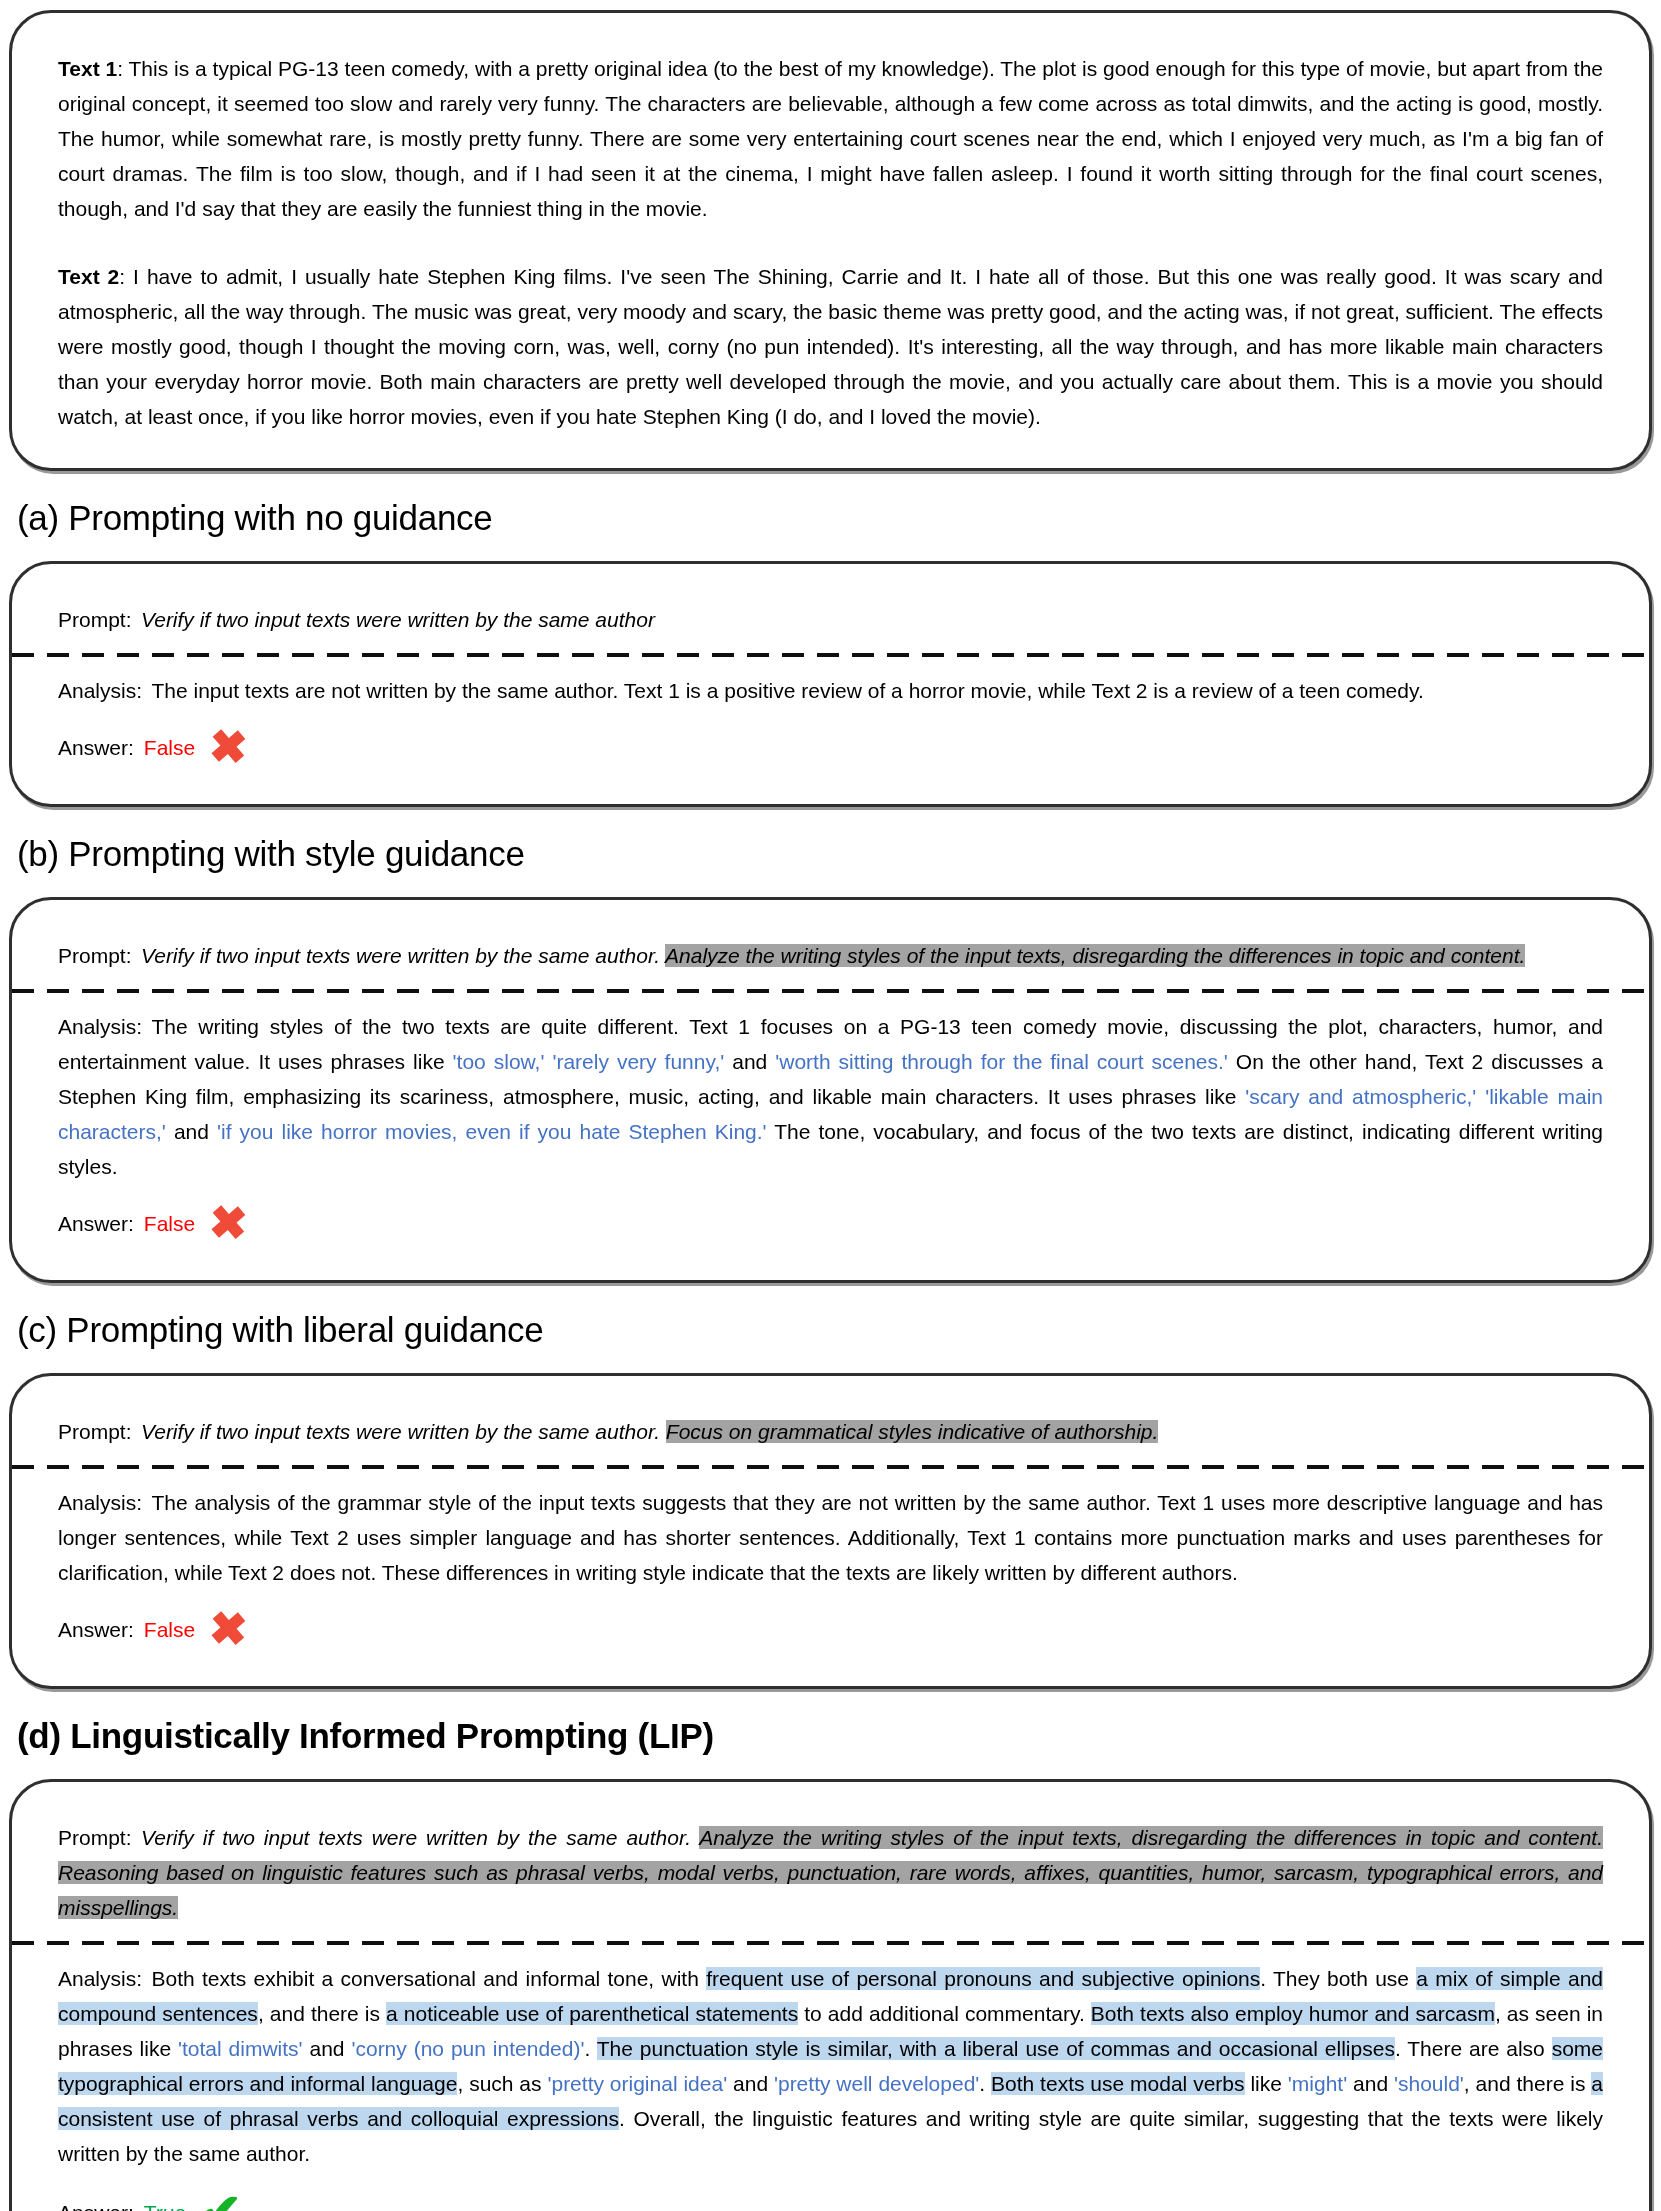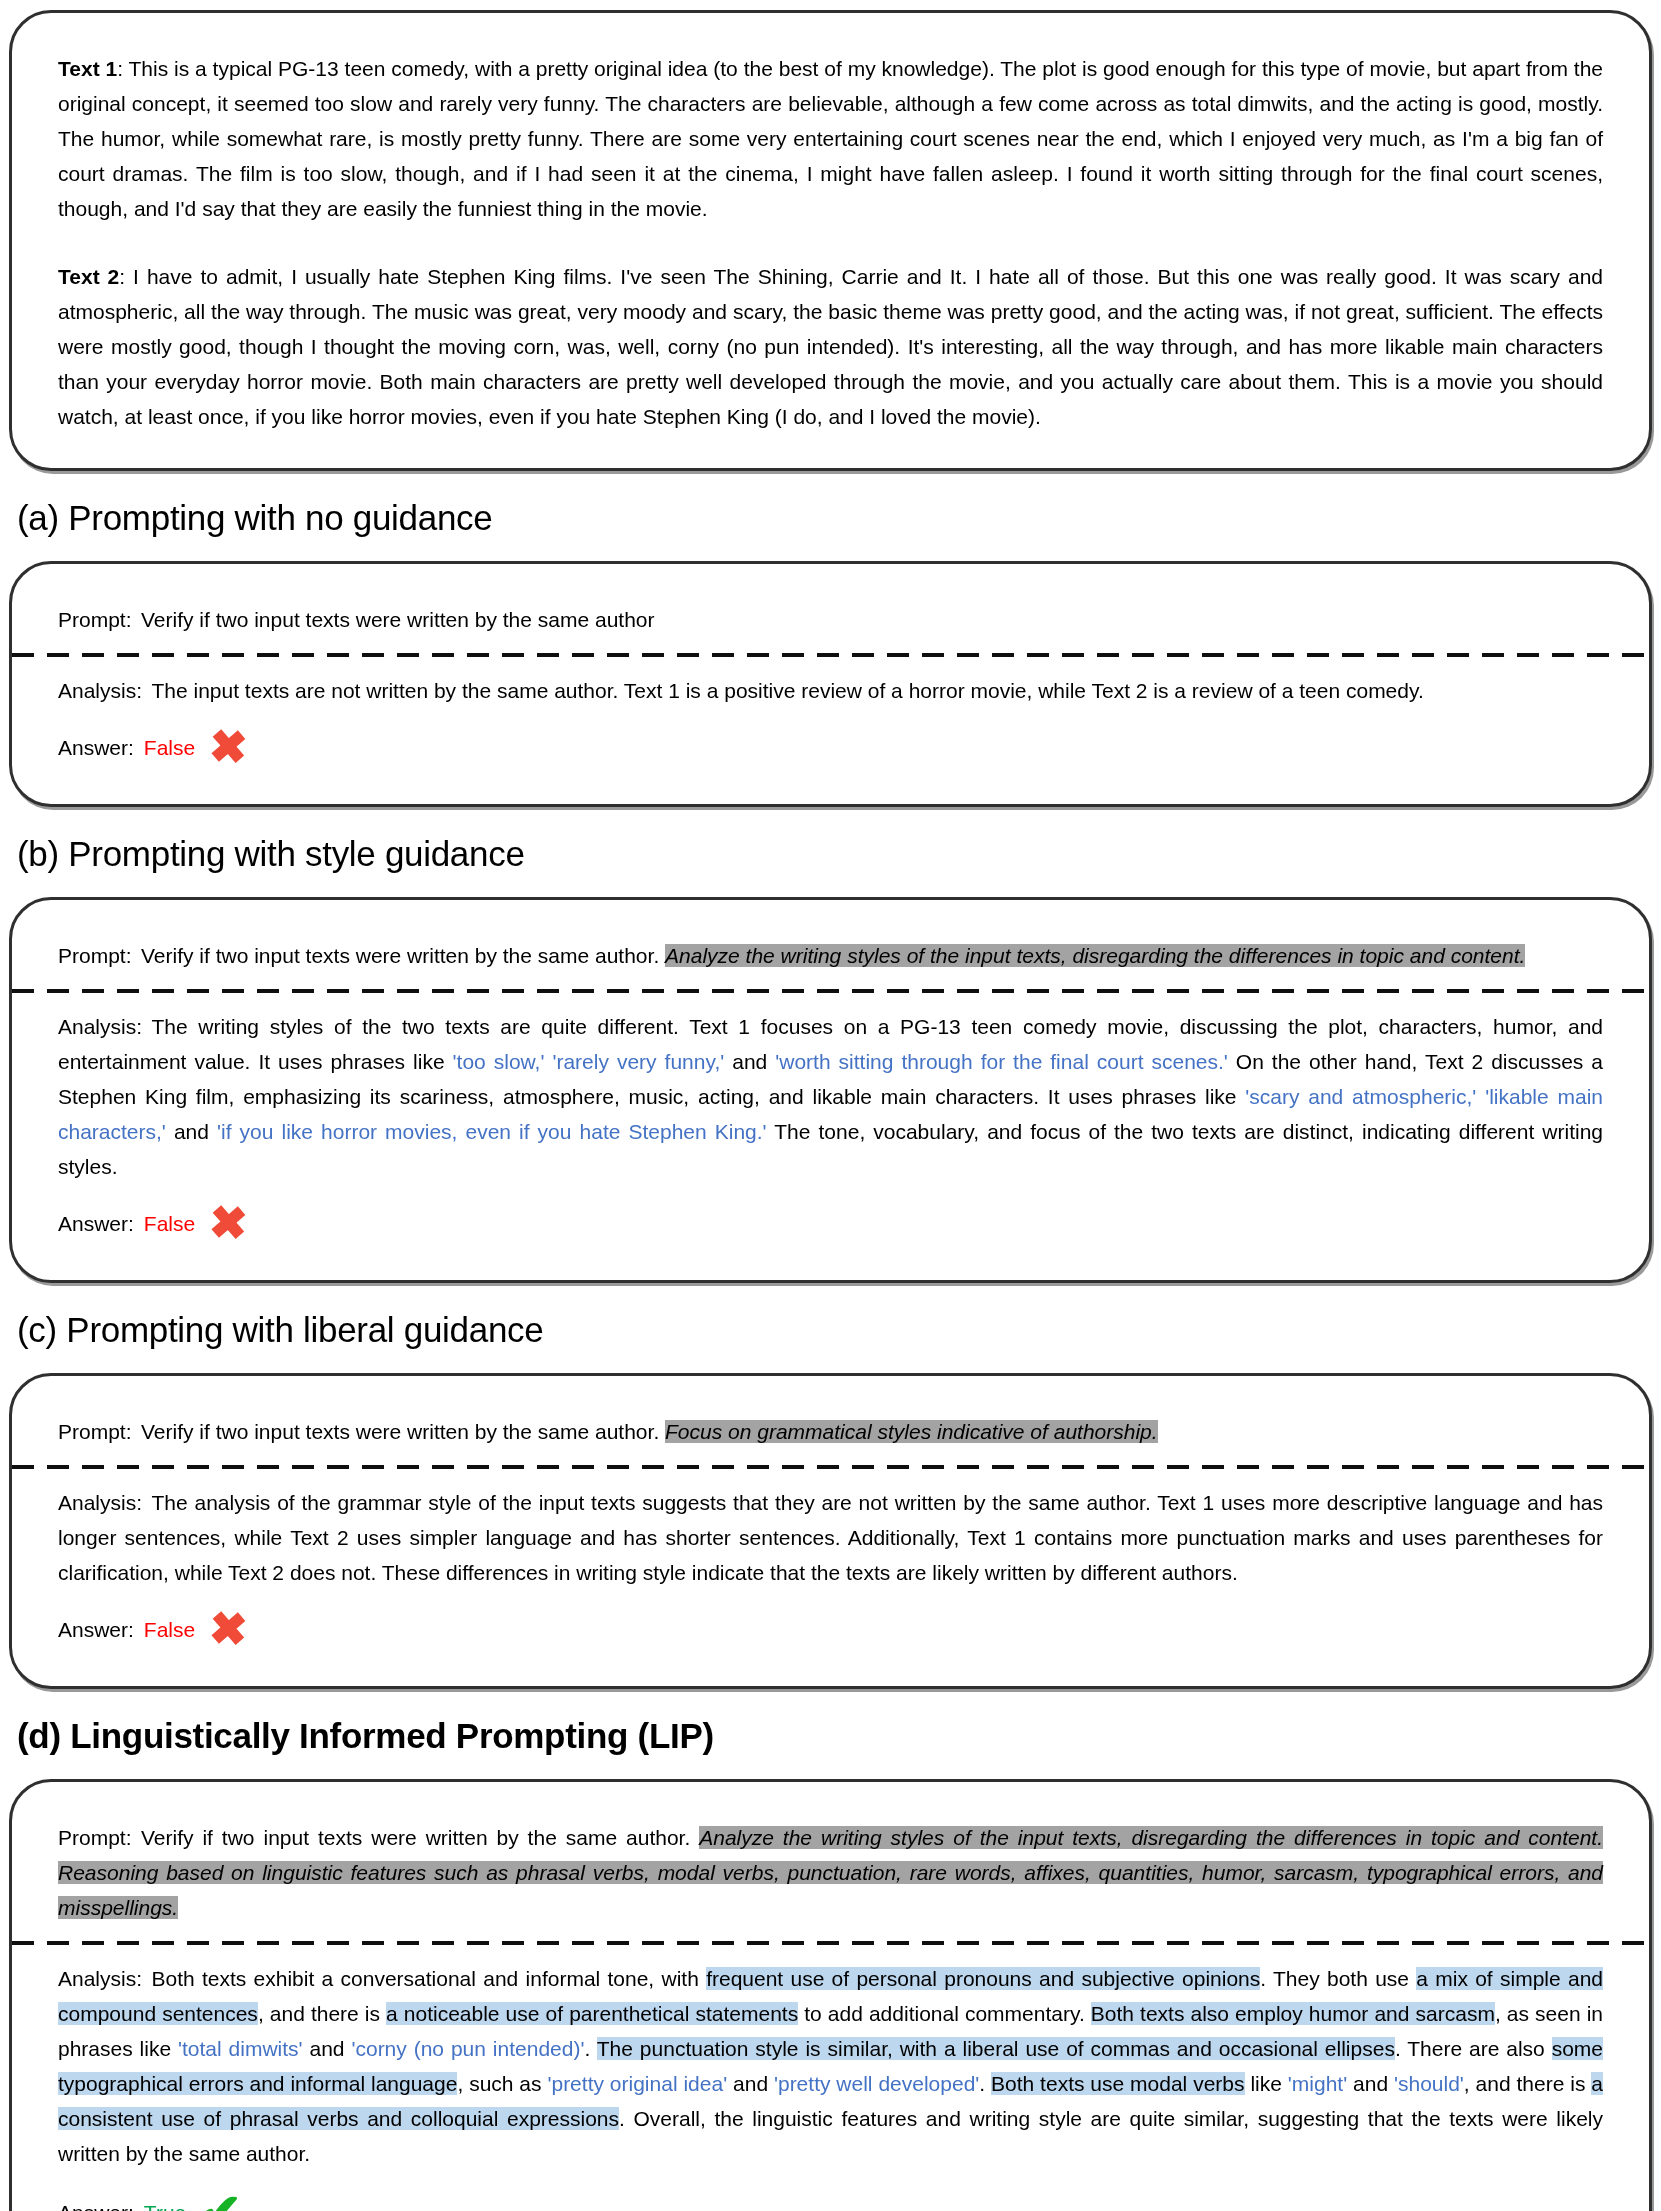--- a/index.html
+++ b/index.html
@@ -37,21 +37,21 @@
   .heading.bold { font-weight: 700; }
 
   .divider {
     height: 4px;
     margin: 15px -30px 14px -30px;
     background: repeating-linear-gradient(90deg, #0f0f0f 0 22px, transparent 22px 35px);
   }
 
   .label { margin-right: 0.45em; }
 
-  .italic     { }
+  .italic     { font-style: italic; }
   .bold       { font-weight: 700; }
   .hl-orange  { background: #a3a3a3; font-style: italic; }
   .hl-blue    { background: #BDD7EE; }
   .quote-blue { color: #4472C4; }
 
   .answer-line {
     margin-top: 5px;
     display: flex;
     align-items: center;
     gap: 10px;

